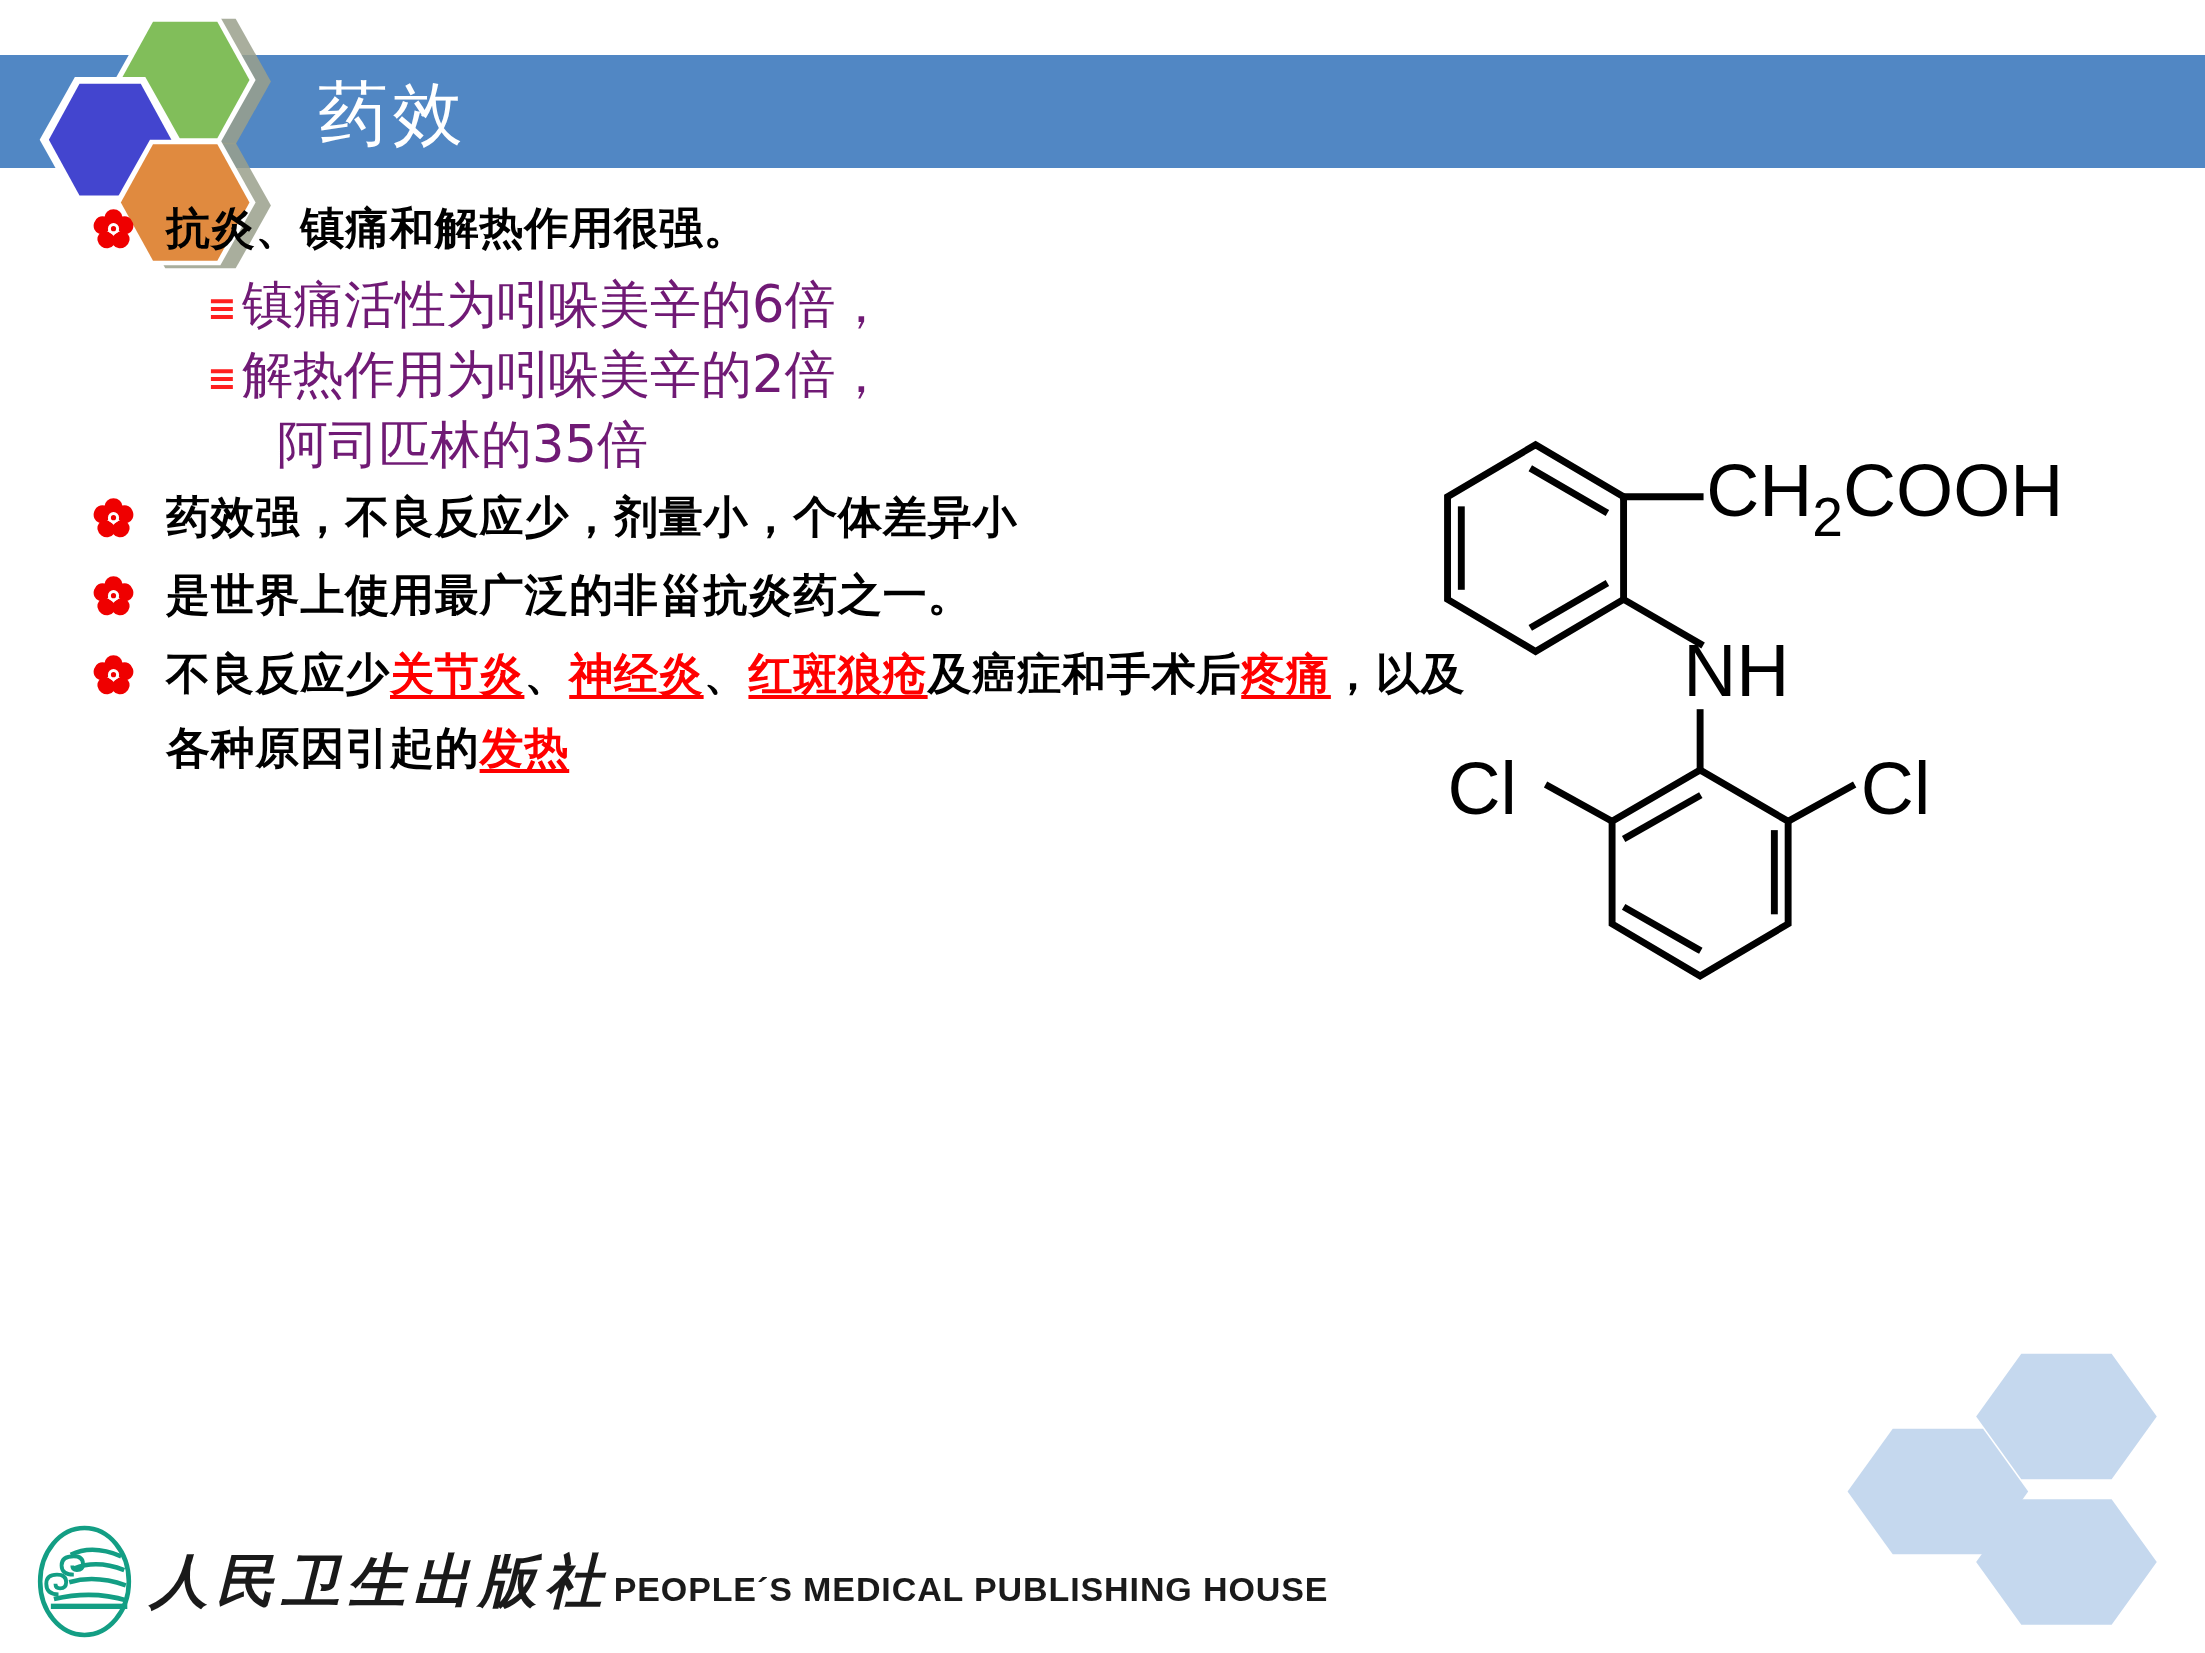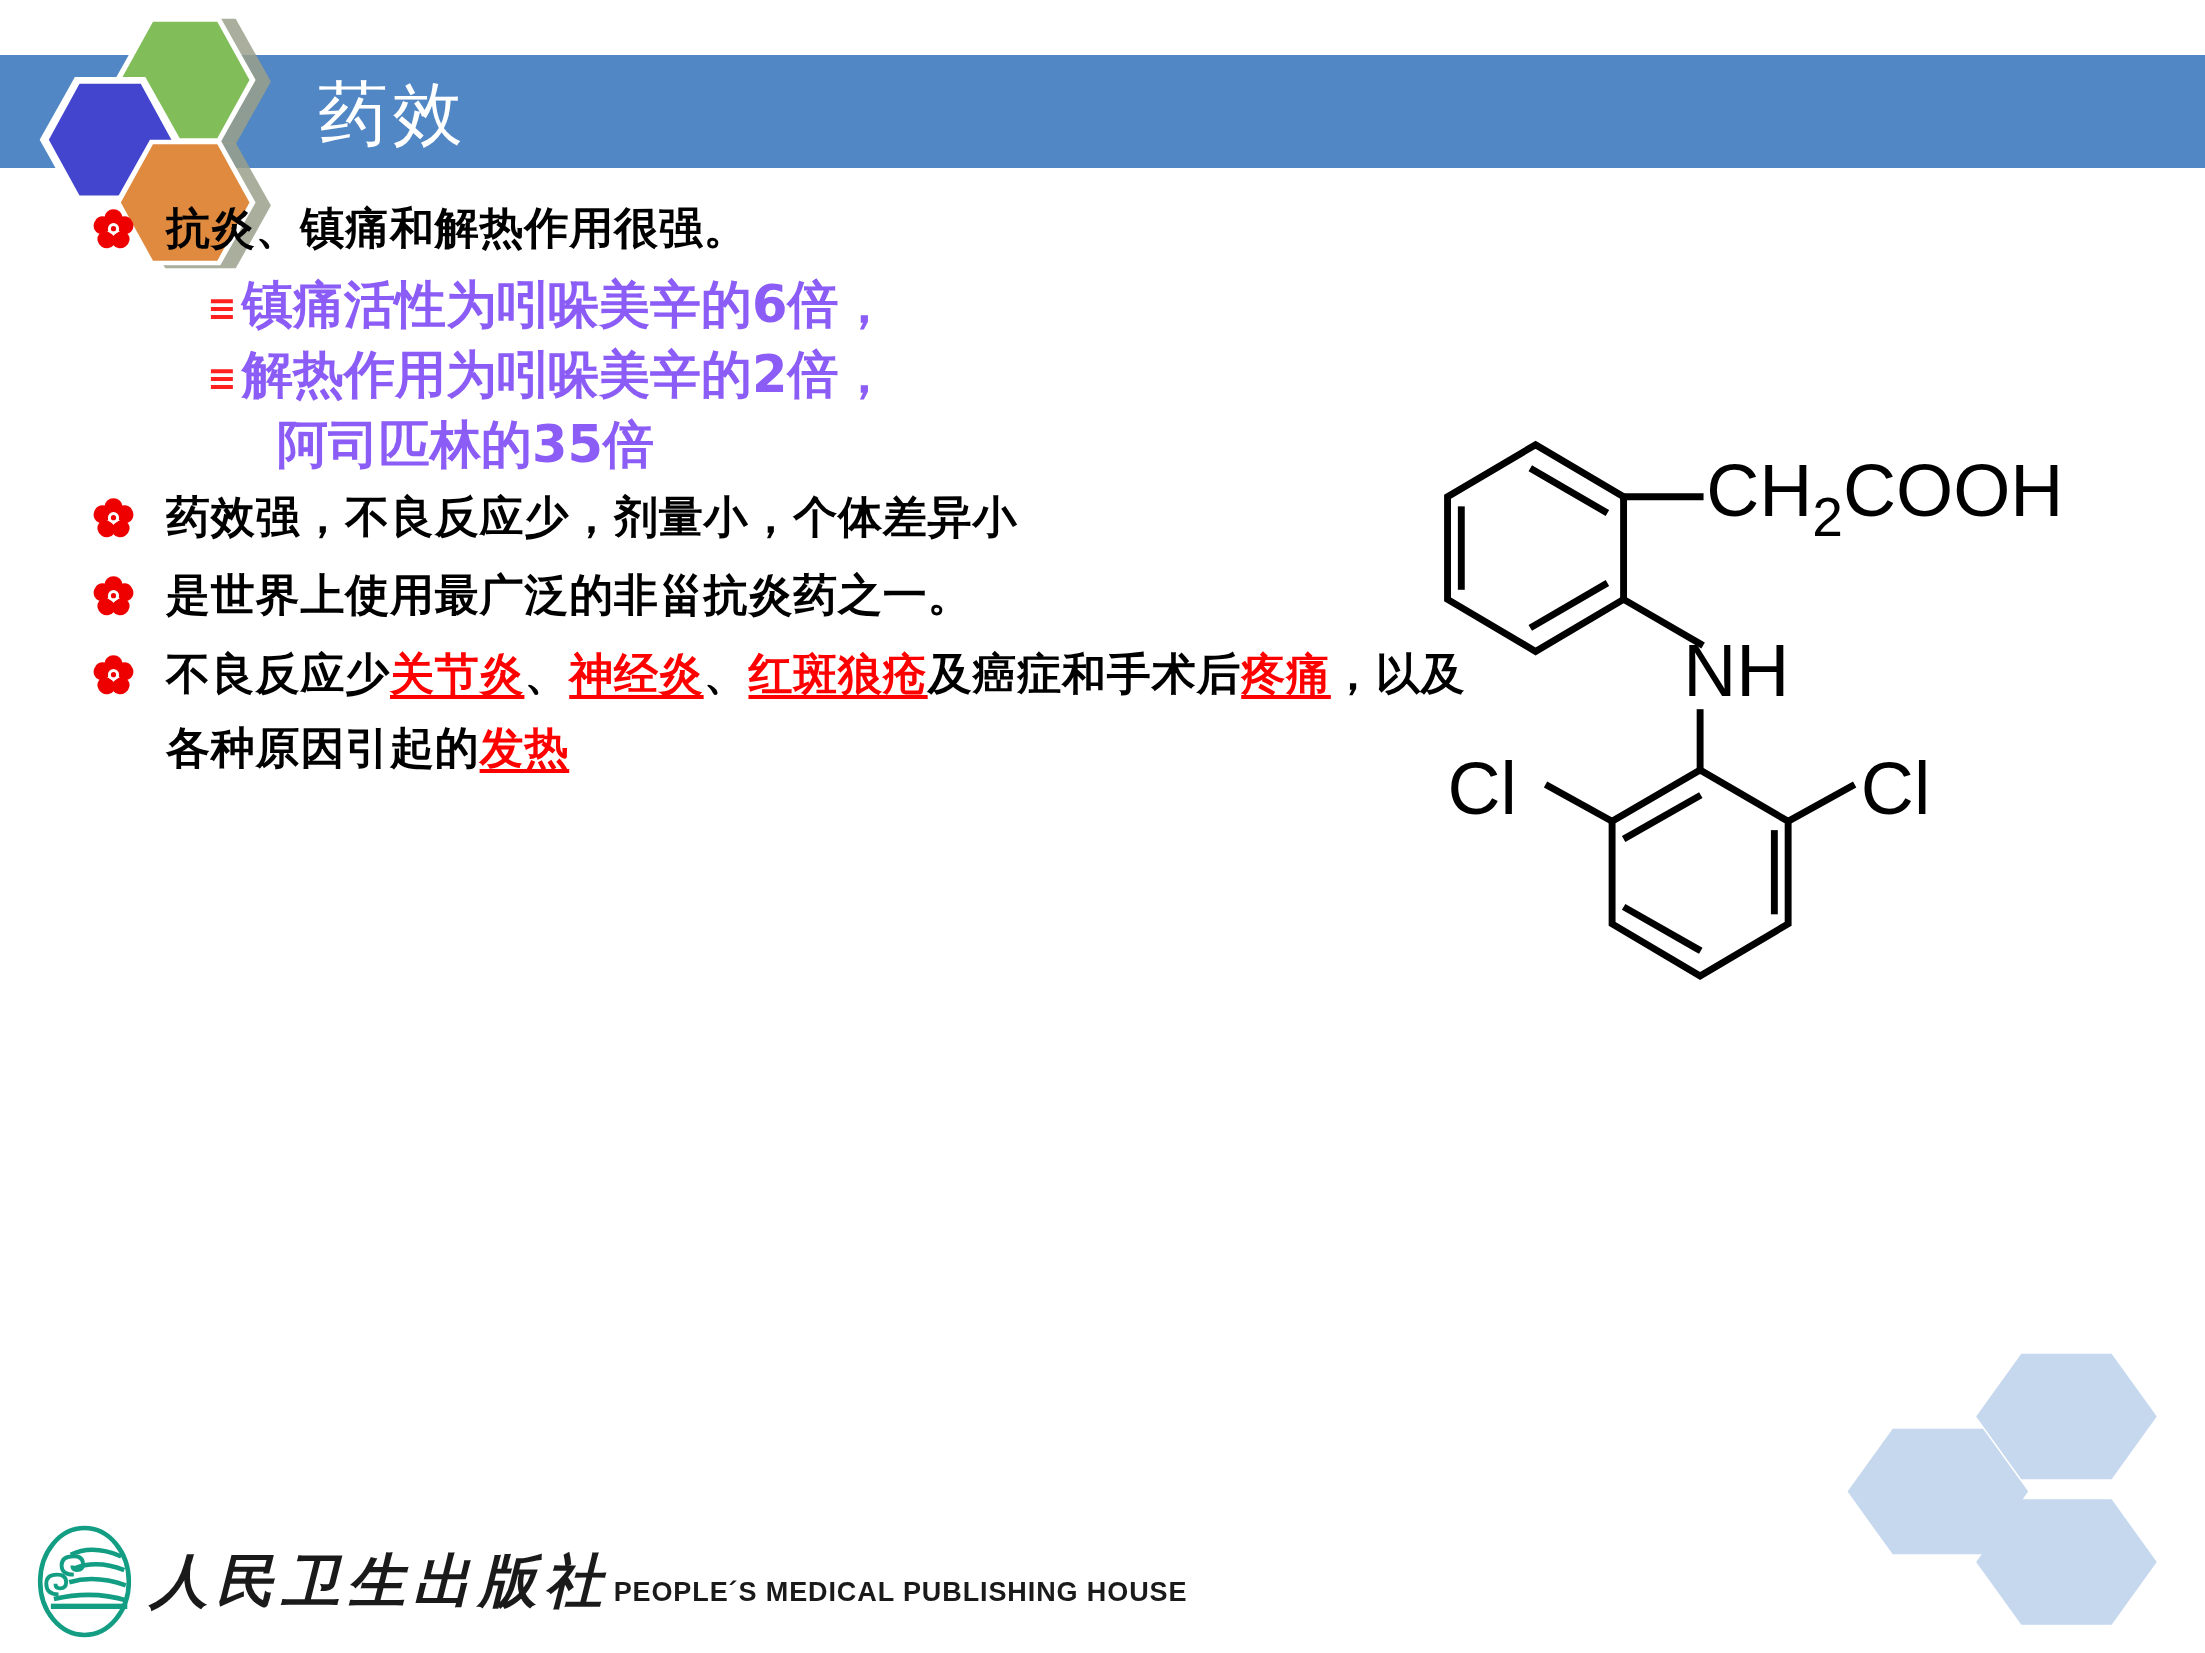--- a/index.html
+++ b/index.html
@@ -88,22 +88,22 @@
     font-size: 35px;
     line-height: 35px;
     font-weight: bold;
     font-family: "DejaVu Sans", sans-serif;
   }
   .sub-text {
     flex: 1 1 auto;
     font-family: "DejaVu Sans", "Liberation Sans", sans-serif;
     font-size: 51px;
     line-height: 70px;
-    font-weight: bold;
-    color: #8b5cf6;
+    font-weight: normal;
+    color: #701a75;
     letter-spacing: 0px;
   }
   .sub-text .indent {
     display: block;
     padding-left: 35px;
   }
 
   .red-ul {
     color: #ff0000;
     text-decoration: underline;
@@ -137,21 +137,21 @@
     font-size: 58px;
     line-height: 66px;
     font-weight: bold;
     font-style: italic;
     color: #1a1a1a;
     letter-spacing: 7.7px;
     white-space: nowrap;
   }
   .logo-en {
     font-family: "Liberation Sans", sans-serif;
-    font-size: 27px;
+    font-size: 34px;
     line-height: 32px;
     font-weight: bold;
     color: #1a1a1a;
     letter-spacing: 0.9px;
     white-space: nowrap;
     transform: scaleX(1.02);
     transform-origin: left center;
   }
 
   

